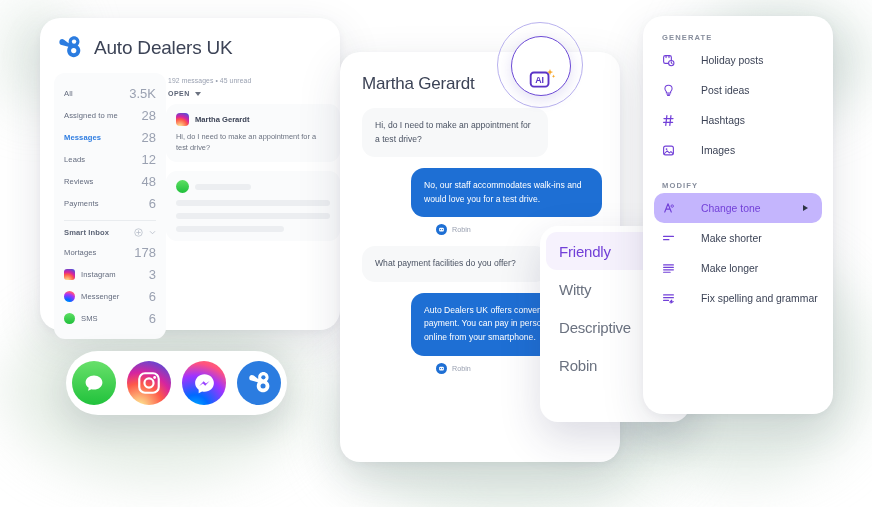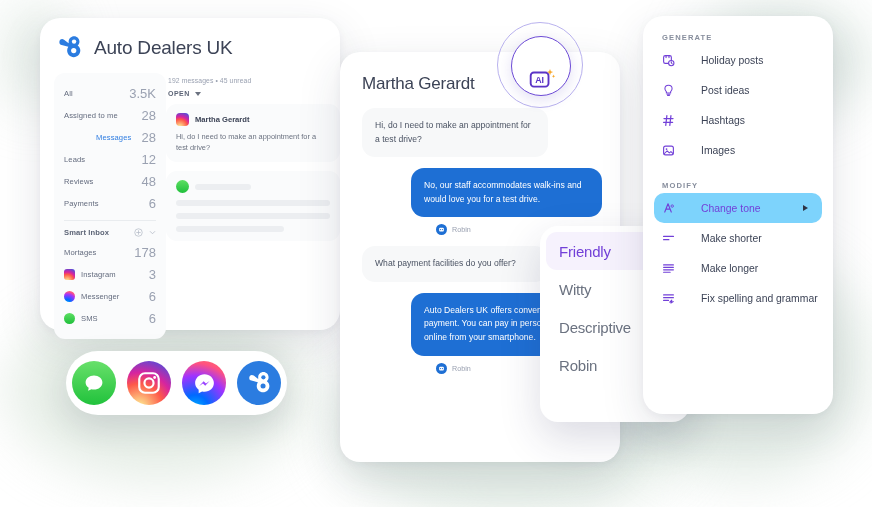--- a/index.html
+++ b/index.html
@@ -31,21 +31,21 @@
   .brand-logo{width:27px;height:27px;flex:none;}
   .brand-title{font-size:19px;color:#3c4356;letter-spacing:-.2px;white-space:nowrap;}
 
   .inbox-body{display:flex;padding:12px 0 0 14px;}
 
   .nav-card{width:112px;background:#fafbfc;border-radius:11px;padding:9px 0 10px;flex:none;}
   .nav-row{display:flex;align-items:center;justify-content:space-between;
            padding:3.5px 10px;font-size:7.6px;color:#636b7e;}
   .nav-row .lbl{white-space:nowrap;letter-spacing:.1px;}
   .nav-row .cnt{color:#9aa1b1;font-size:13px;}
-  .nav-row.active .lbl{color:#2f7de1;font-weight:normal;margin-left:32px;}
+  .nav-row.active .lbl{color:#2f7de1;font-weight:bold;}
   .nav-row.active .cnt{color:#9aa1b1;}
   .nav-sep{height:1px;background:#e9ecef;margin:6px 10px 5px;}
   .nav-head{display:flex;align-items:center;justify-content:space-between;padding:2px 9px 4px 10px;}
   .nav-head .lbl{font-size:7.6px;color:#5d6577;font-weight:bold;letter-spacing:.1px;}
   .nav-head .tools{display:flex;align-items:center;gap:5px;color:#b6bcc8;}
   .nav-row .ic{width:11px;height:11px;border-radius:3px;flex:none;margin-right:6px;}
   .nav-row .left{display:flex;align-items:center;min-width:0;}
 
   .ig-grad{background:radial-gradient(circle at 30% 107%,#fdf497 0%,#fd5949 45%,#d6249f 62%,#285AEB 100%);}
   .msgr-grad{background:radial-gradient(circle at 30% 110%,#00b2ff 0%,#006AFF 25%,#A033FF 60%,#FF5280 80%,#FF7061 100%);}
@@ -96,21 +96,21 @@
   .tone-item.sel{color:#7240d8;background:#f6f2fd;border-radius:11px;margin:0 6px;
                  padding-left:13px;}
 
   
   #gen-card{left:643px;top:16px;width:190px;height:398px;border-radius:20px;}
   .sect{font-size:7.6px;color:#878e9d;font-weight:bold;letter-spacing:1.1px;
         padding:17px 0 3px 19px;}
   .sect.second{padding-top:16px;}
   .gen-item{display:flex;align-items:center;gap:26px;height:30px;padding-left:19px;
             font-size:10.4px;color:#3c4356;position:relative;}
-  .gen-item.sel{background:#7dd3fc;border-radius:10px;margin:0 11px;padding-left:8px;
+  .gen-item.sel{background:#c4b5fd;border-radius:10px;margin:0 11px;padding-left:8px;
                 color:#7240d8;}
   .gen-item .arr{position:absolute;right:14px;width:0;height:0;
                  border-top:3.5px solid transparent;border-bottom:3.5px solid transparent;
                  border-left:5px solid #2e3444;}
   .gi{width:13px;height:13px;flex:none;display:block;}
 
   
   #social-pill{position:absolute;left:66px;top:351px;width:221px;height:64px;
                background:#fff;border-radius:32px;
                box-shadow:0 12px 32px rgba(36,45,70,.14);

